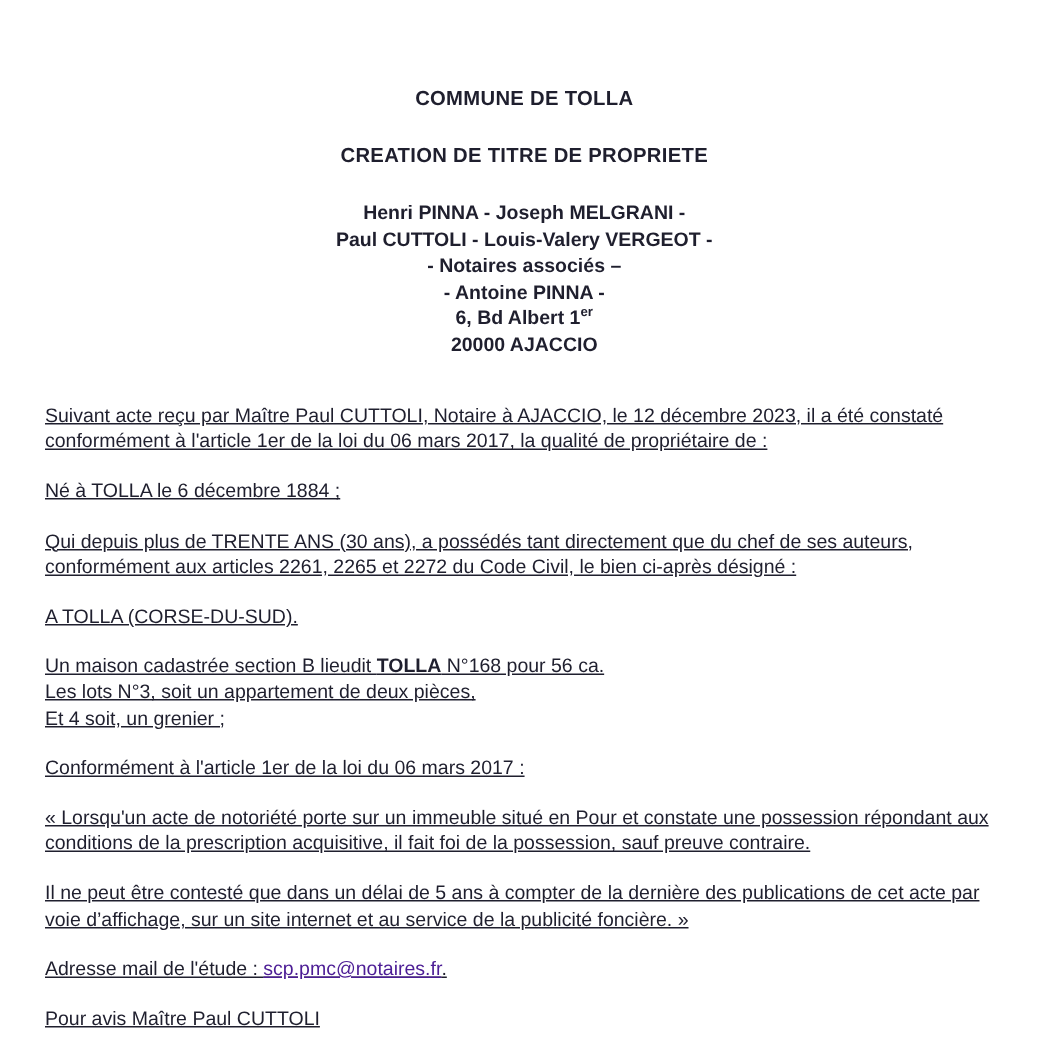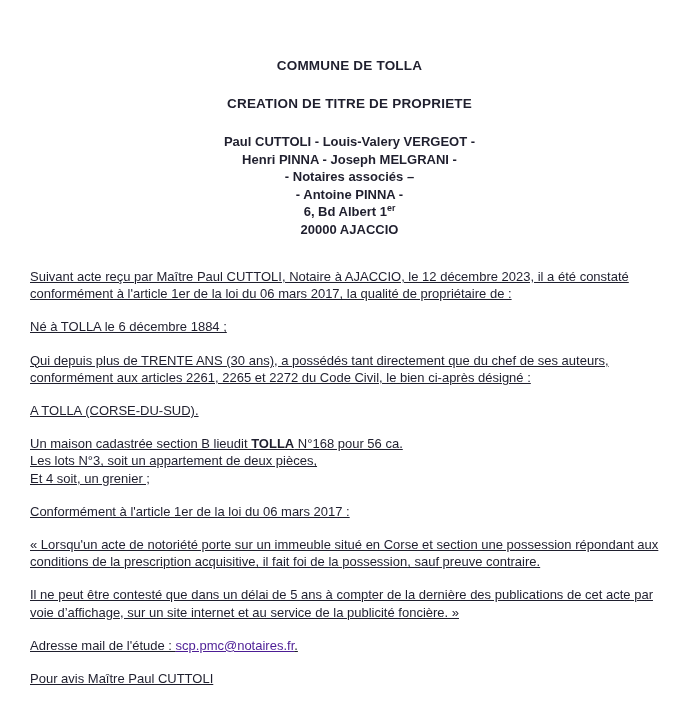--- a/index.html
+++ b/index.html
@@ -92,22 +92,22 @@
 <body>
 
 <div class="page">
 
   <div class="header">
     <div class="doc-title-1">COMMUNE DE TOLLA</div>
     <div class="doc-title-2">CREATION DE TITRE DE PROPRIETE</div>
   </div>
 
   <div class="notary-block">
+    <div class="line">Henri PINNA - Joseph MELGRANI -</div>
     <div class="line">Paul CUTTOLI - Louis-Valery VERGEOT -</div>
-    <div class="line">Henri PINNA - Joseph MELGRANI -</div>
     <div class="line">- Notaires associés –</div>
     <div class="line">- Antoine PINNA -</div>
     <div class="line"><span>6, Bd Albert 1</span><sup>er</sup></div>
     <div class="line">20000 AJACCIO</div>
   </div>
 
   <div class="body-area">
 
     <p class="para">Suivant acte reçu par Maître Paul CUTTOLI, Notaire à AJACCIO, le 12 décembre 2023, il a été constaté conformément à l'article 1er de la loi du 06 mars 2017, la qualité de propriétaire de :</p>
 
@@ -120,21 +120,21 @@
     <p class="para">A TOLLA (CORSE-DU-SUD).</p>
 
     <p class="para">
       <span class="nowrap-line"><span>Un maison cadastrée section B lieudit </span><b class="strong">TOLLA</b><span> N°168 pour 56 ca.</span></span>
       <span class="nowrap-line">Les lots N°3, soit un appartement de deux pièces,</span>
       <span class="nowrap-line">Et 4 soit, un grenier ;</span>
     </p>
 
     <p class="para">Conformément à l'article 1er de la loi du 06 mars 2017 :</p>
 
-    <p class="para">« Lorsqu'un acte de notoriété porte sur un immeuble situé en Corse et section une possession répondant aux conditions de la prescription acquisitive, il fait foi de la possession, sauf preuve contraire.</p>
+    <p class="para">« Lorsqu'un acte de notoriété porte sur un immeuble situé en Pour et constate une possession répondant aux conditions de la prescription acquisitive, il fait foi de la possession, sauf preuve contraire.</p>
 
     <p class="para">Il ne peut être contesté que dans un délai de 5 ans à compter de la dernière des publications de cet acte par voie d’affichage, sur un site internet et au service de la publicité foncière. »</p>
 
     <p class="para"><span>Adresse mail de l'étude : </span><a class="maillink" href="#">scp.pmc@notaires.fr</a><span>.</span></p>
 
     <p class="para sig">Pour avis Maître Paul CUTTOLI</p>
 
   </div>
 </div>
 

